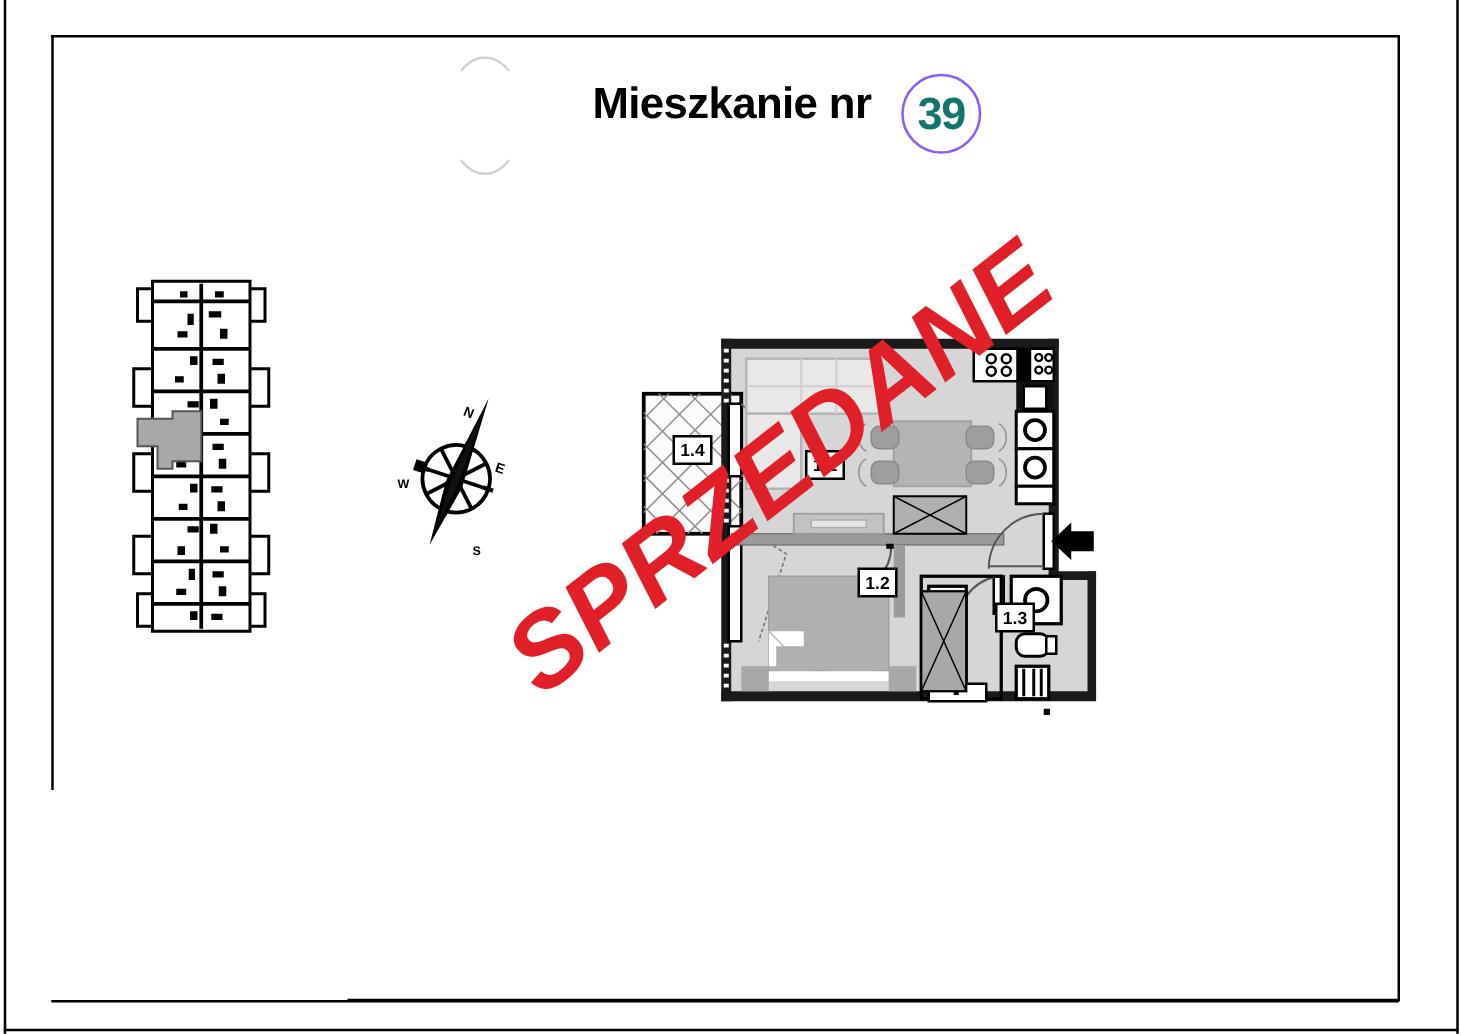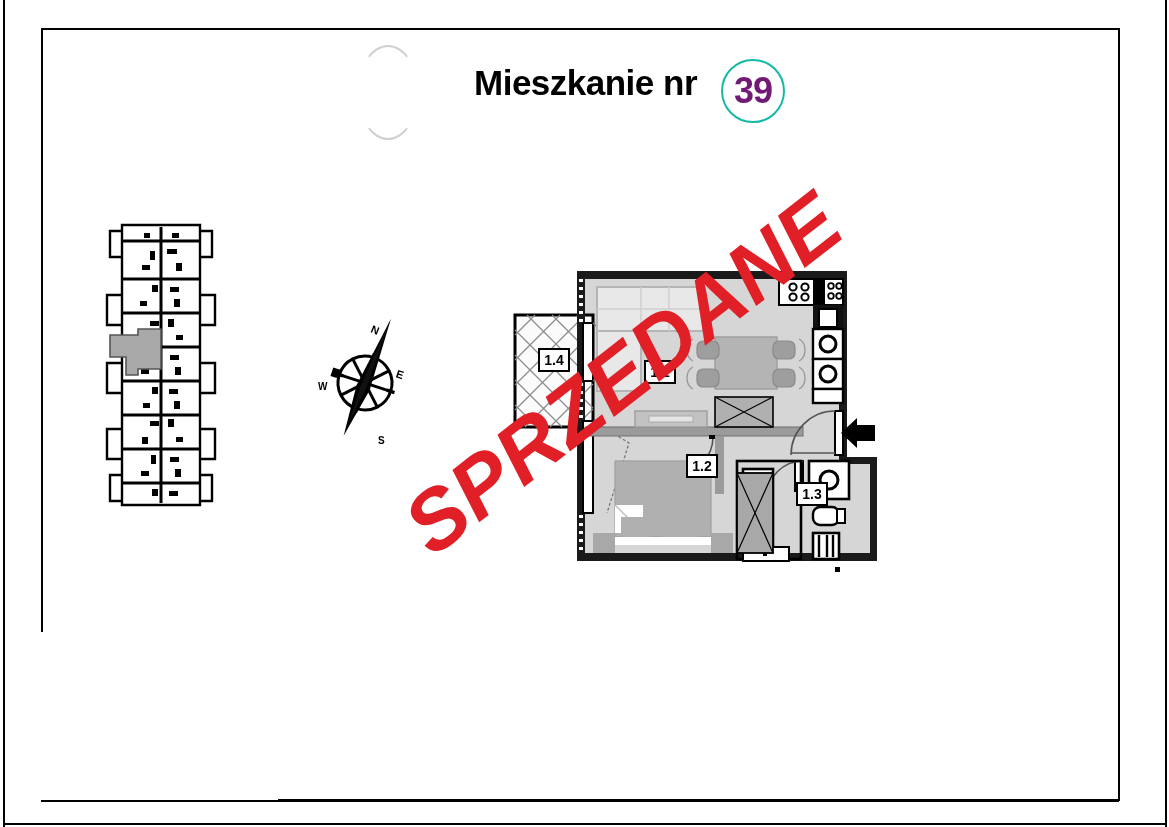--- a/index.html
+++ b/index.html
@@ -90,29 +90,29 @@
     font-size: 35px;
     font-weight: bold;
     color: #000;
     letter-spacing: -0.5px;
     white-space: nowrap;
   }
   .apt-badge {
     position: absolute;
     left: 721px; top: 59px;
     width: 64px; height: 64px;
-    border: 2px solid #14b8a6;
+    border: 2px solid #8b5cf6;
     border-radius: 50%;
     box-sizing: border-box;
     display: flex;
     align-items: center;
     justify-content: center;
     font-size: 36px;
     font-weight: bold;
-    color: #701a75;
+    color: #0f766e;
     letter-spacing: -1px;
   }
   .title-line2 {
     position: absolute;
     left: 474px; top: 124px;
     font-size: 35px;
     font-weight: bold;
     color: #000;
     white-space: nowrap;
   }

